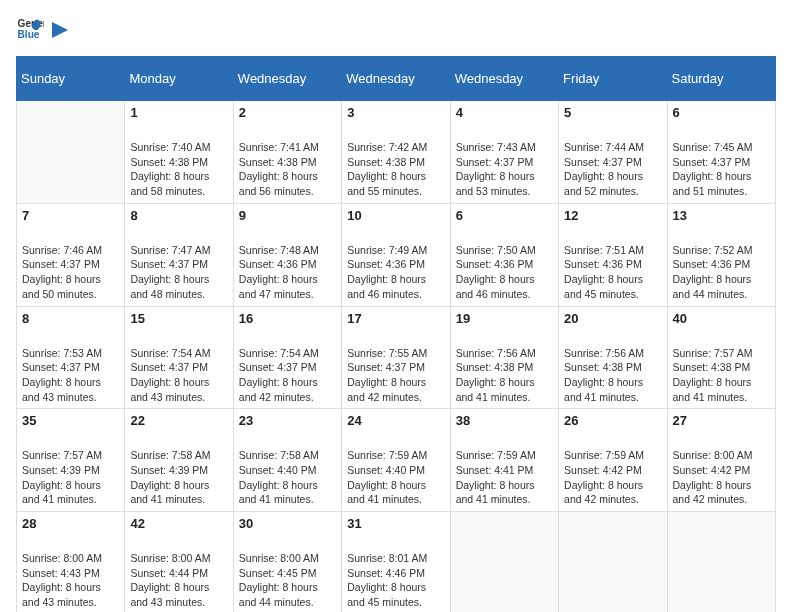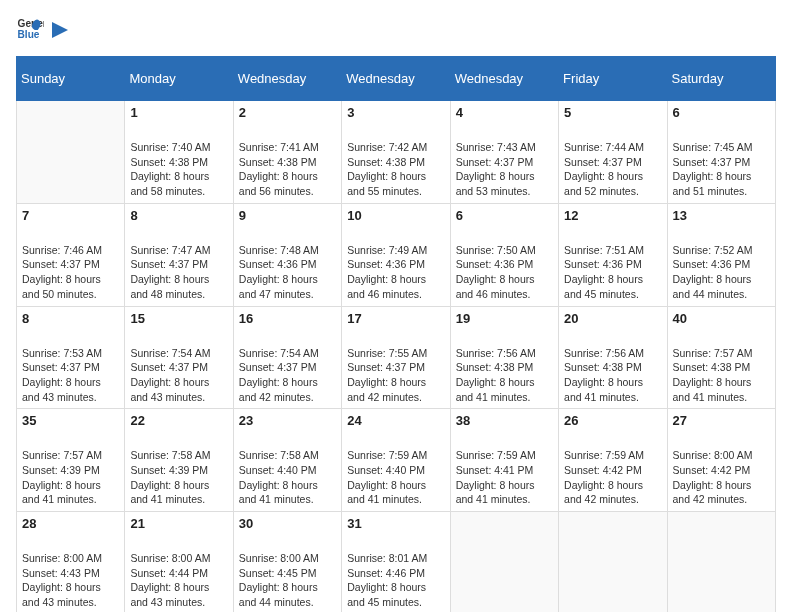--- a/index.html
+++ b/index.html
@@ -231,21 +231,21 @@
           <div class="day-number">27</div>
           <div class="day-info">Sunrise: 8:00 AM<br>Sunset: 4:42 PM<br>Daylight: 8 hours and 42 minutes.</div>
         </td>
       </tr>
       <tr>
         <td>
           <div class="day-number">28</div>
           <div class="day-info">Sunrise: 8:00 AM<br>Sunset: 4:43 PM<br>Daylight: 8 hours and 43 minutes.</div>
         </td>
         <td>
-          <div class="day-number">21</div>
+          <div class="day-number">42</div>
           <div class="day-info">Sunrise: 8:00 AM<br>Sunset: 4:44 PM<br>Daylight: 8 hours and 43 minutes.</div>
         </td>
         <td>
           <div class="day-number">30</div>
           <div class="day-info">Sunrise: 8:00 AM<br>Sunset: 4:45 PM<br>Daylight: 8 hours and 44 minutes.</div>
         </td>
         <td>
           <div class="day-number">31</div>
           <div class="day-info">Sunrise: 8:01 AM<br>Sunset: 4:46 PM<br>Daylight: 8 hours and 45 minutes.</div>
         </td>

